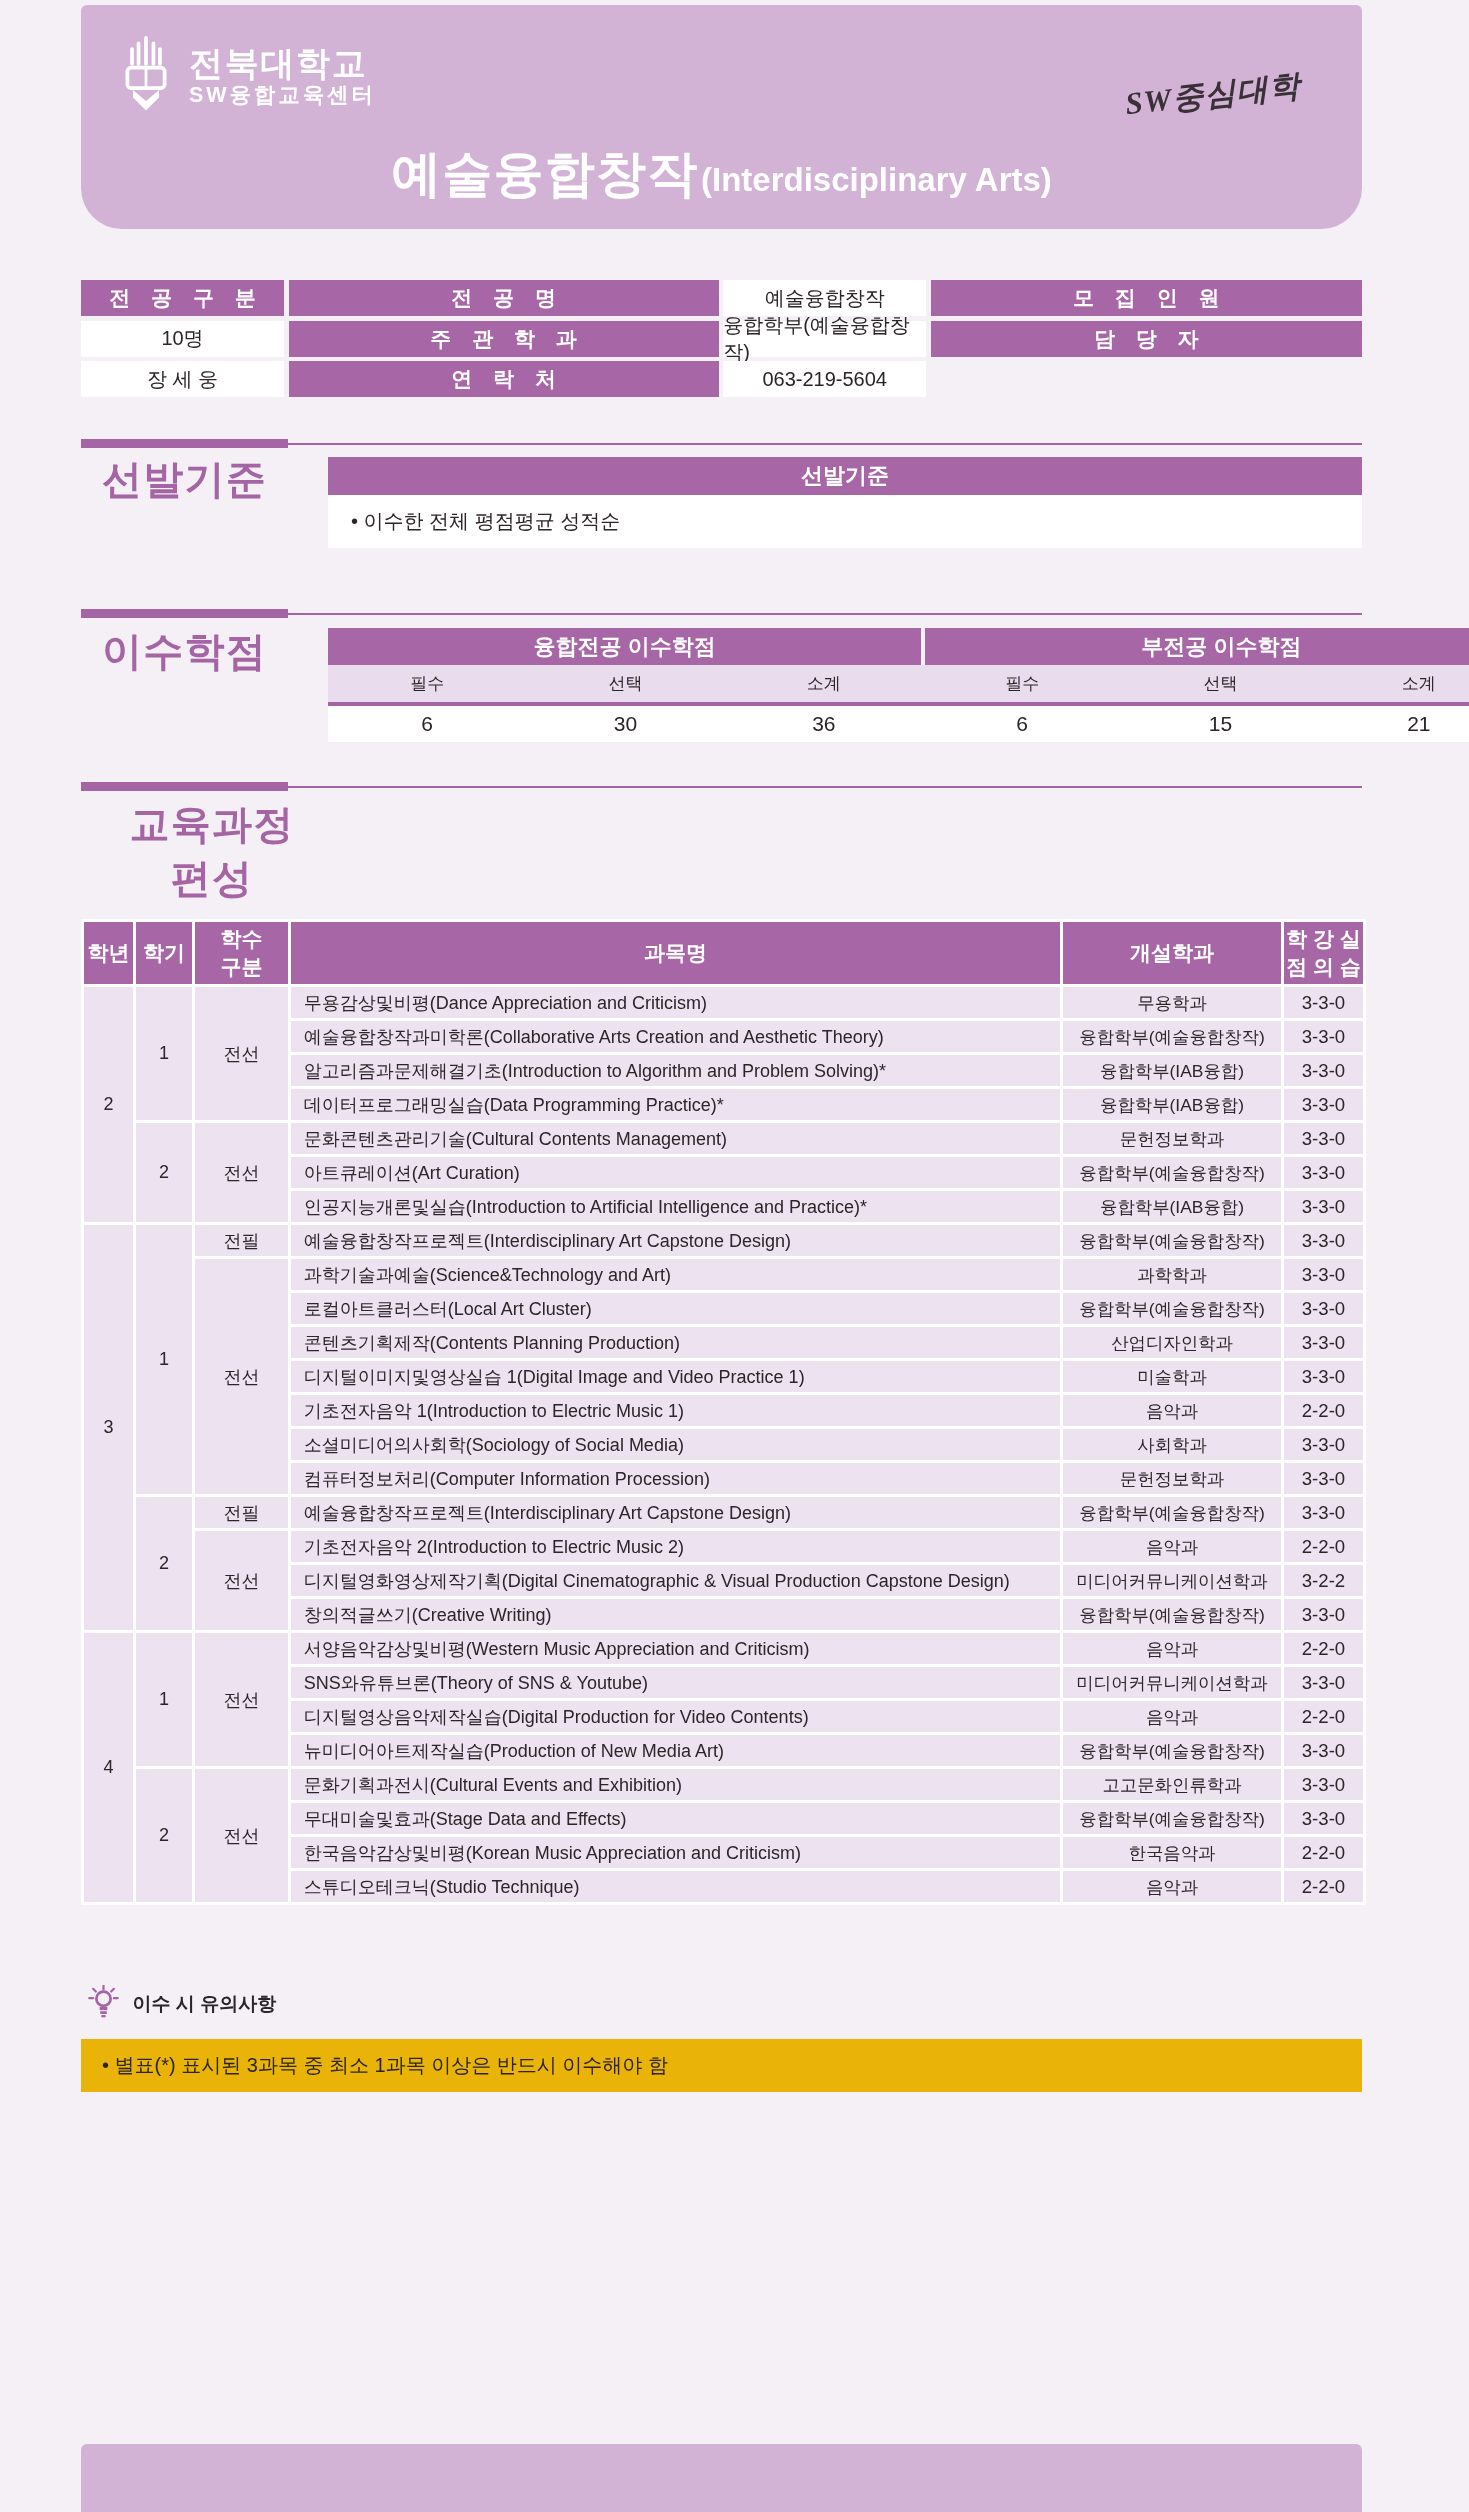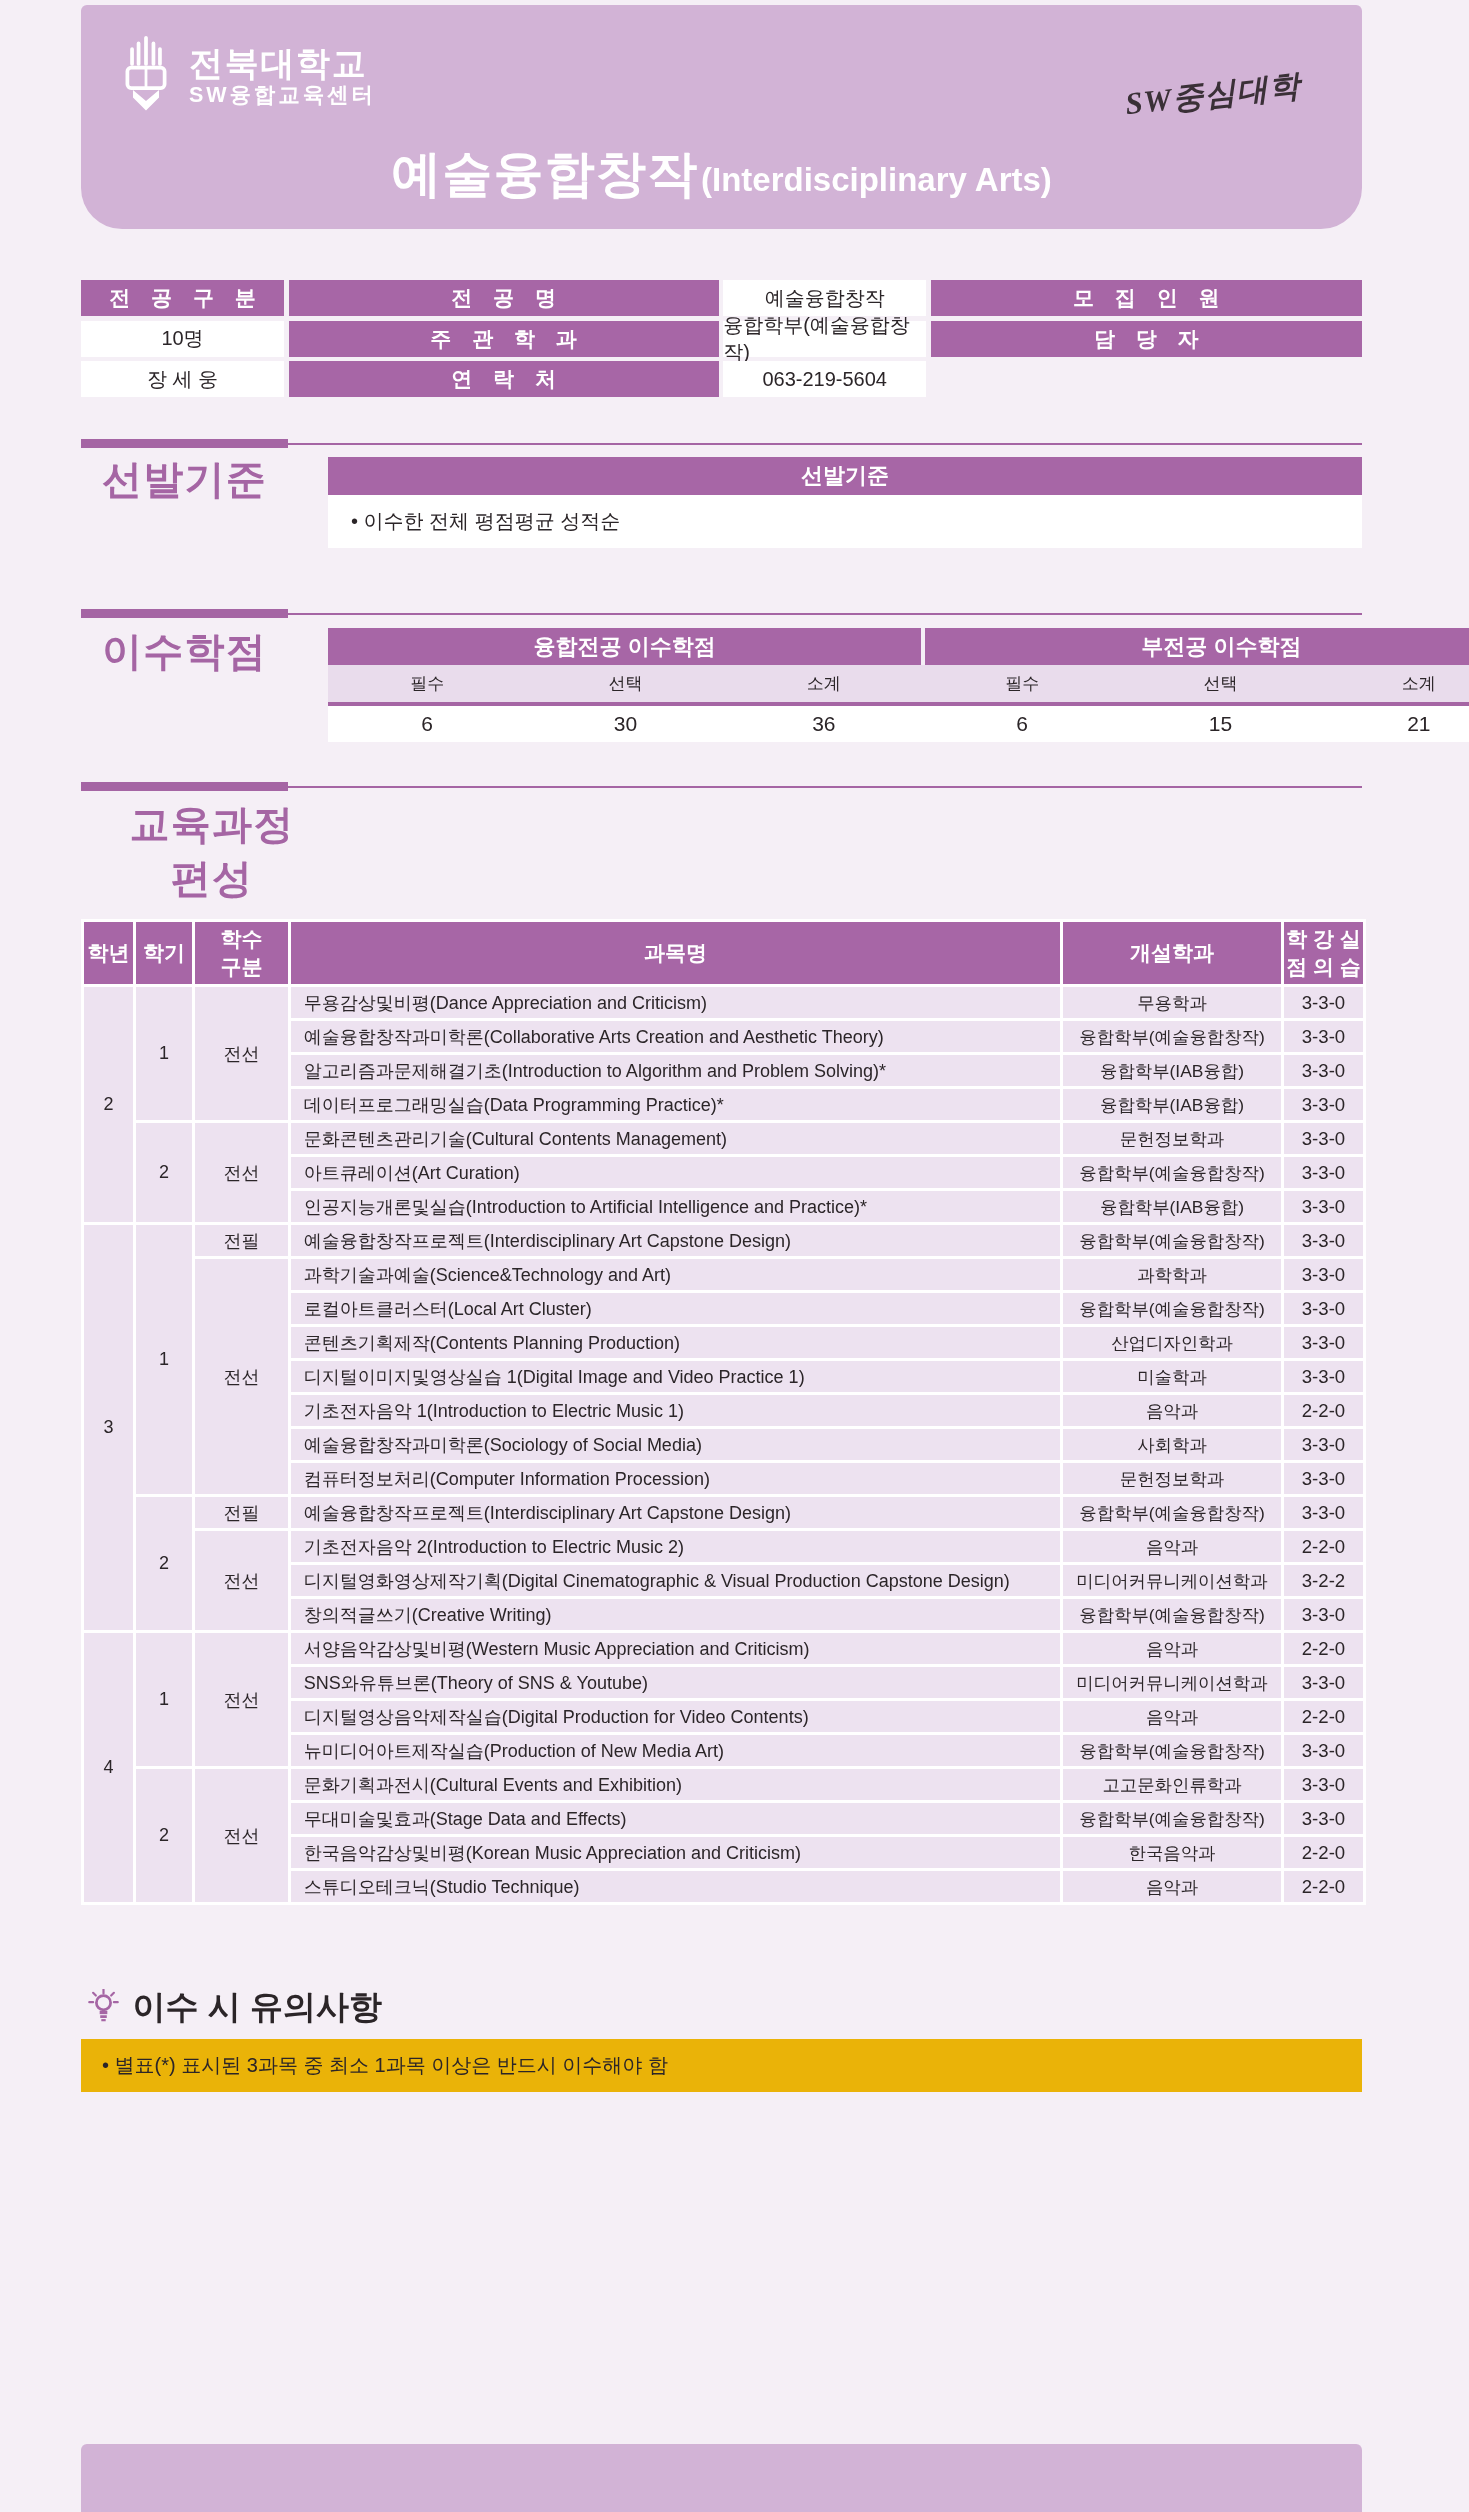--- a/index.html
+++ b/index.html
@@ -63,21 +63,21 @@
   .course-table th{background:#a766a6;color:#fff;border:3.5px solid #fff;height:62px;
                    font-size:21px;font-weight:bold;white-space:pre-line;line-height:1.35;text-align:center;padding:0;}
   .course-table td{background:#ede2f0;border:3.5px solid #fff;height:31px;font-size:18px;color:#2b2528;
                    text-align:center;padding:0;vertical-align:middle;}
   .course-table td.course-name-cell{text-align:left;padding-left:12.8px;}
   .course-table td.department-cell{font-size:17.4px;}
   .course-table td.credits-cell{font-size:18.6px;}
 
   
   .note-heading{position:absolute;left:86px;top:1985px;display:flex;align-items:center;gap:11.6px;}
-  .note-heading .txt{font-size:33px;font-weight:bold;color:#2b2528;}
+  .note-heading .txt{font-size:19px;font-weight:bold;color:#2b2528;}
   .note-box{position:absolute;left:81px;top:2039px;width:1281px;height:53px;background:#eab308;
             display:flex;align-items:center;padding-left:21px;box-sizing:border-box;font-size:20px;color:#2b2528;}
 
   
   .band-footer{top:2444px;height:69px;border-radius:5.8px 5.8px 0 0;}
 </style>
 </head>
 <body>
 
 <div class="canvas">
@@ -262,21 +262,21 @@
           <td class="course-name-cell">디지털이미지및영상실습 1(Digital Image and Video Practice 1)</td>
           <td class="department-cell">미술학과</td>
           <td class="credits-cell">3-3-0</td>
         </tr>
         <tr>
           <td class="course-name-cell">기초전자음악 1(Introduction to Electric Music 1)</td>
           <td class="department-cell">음악과</td>
           <td class="credits-cell">2-2-0</td>
         </tr>
         <tr>
-          <td class="course-name-cell">예술융합창작과미학론(Sociology of Social Media)</td>
+          <td class="course-name-cell">소셜미디어의사회학(Sociology of Social Media)</td>
           <td class="department-cell">사회학과</td>
           <td class="credits-cell">3-3-0</td>
         </tr>
         <tr>
           <td class="course-name-cell">컴퓨터정보처리(Computer Information Procession)</td>
           <td class="department-cell">문헌정보학과</td>
           <td class="credits-cell">3-3-0</td>
         </tr>
         <tr>
           <td class="semester-cell" rowspan="4">2</td>

